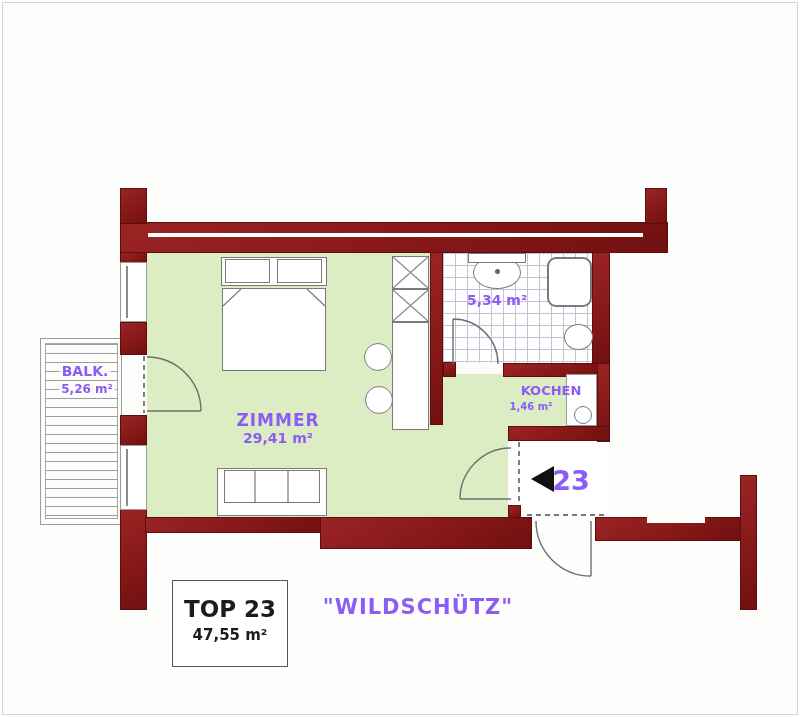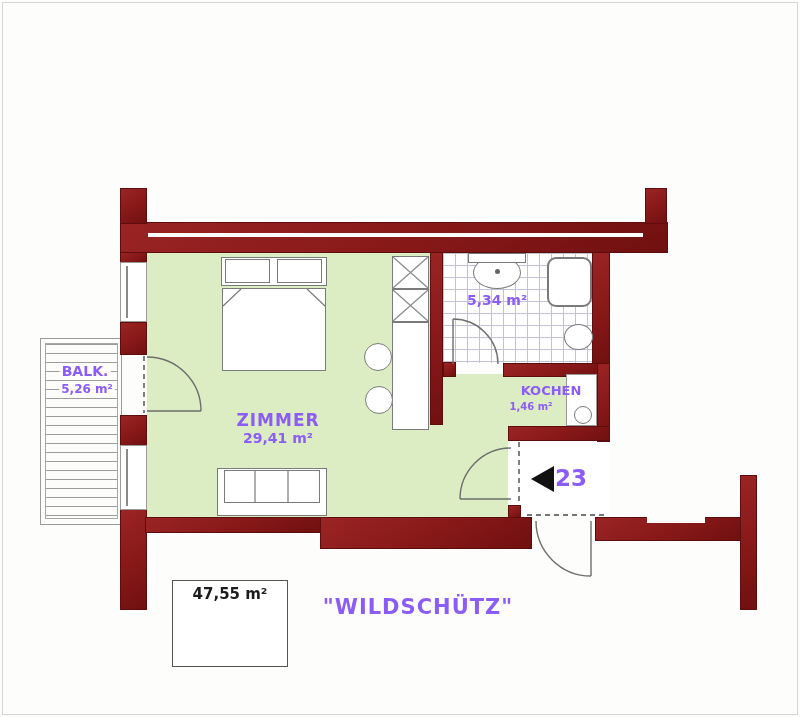--- a/index.html
+++ b/index.html
@@ -45,21 +45,21 @@
     font-weight:bold;color:#8b5cf6;z-index:6;line-height:1.1;
   }
   .halo{background:rgba(253,253,250,.92);padding:0 2px;}
   .unit-box{
     position:absolute;left:172px;top:580px;width:116px;height:87px;
     border:1px solid #555;background:#fff;z-index:6;text-align:center;box-sizing:border-box;
   }
   .unit-box .l1{font-weight:bold;font-size:23px;color:#1c1c1c;margin-top:15px;}
   .unit-box .l2{font-weight:bold;font-size:15px;color:#1c1c1c;margin-top:4px;}
   .proj{font-size:21px;letter-spacing:1px;}
-  .entry-num{font-size:23px;text-align:center;}
+  .entry-num{font-size:27px;text-align:center;}
 </style>
 </head>
 <body>
 
 <div id="canvas">
   <div class="frame"></div>
 
   <div class="abs floor-green" style="left:147px;top:253px;width:283px;height:264px;"></div>
   <div class="abs floor-green" style="left:430px;top:422px;width:78px;height:95px;"></div>
   <div class="abs floor-green" style="left:443px;top:374px;width:124px;height:52px;"></div>
@@ -172,17 +172,18 @@
 
   <div class="lbl" style="left:551px;top:384px;font-size:13px;">KOCHEN</div>
   <div class="lbl" style="left:531px;top:401px;font-size:10px;text-align:center;">1,46 m²</div>
 
   <div class="lbl halo" style="left:85px;top:364px;font-size:14px;">BALK.</div>
   <div class="lbl halo" style="left:87px;top:383px;font-size:12px;">5,26 m²</div>
 
   <div class="lbl entry-num" style="left:571px;top:466px;">23</div>
 
   <div class="unit-box">
+    <div class="l1">TOP 23</div>
     <div class="l2">47,55 m²</div>
   </div>
 
   <div class="lbl proj" style="left:418px;top:596px;">"WILDSCHÜTZ"</div>
 </div>
 
 </body></html>

